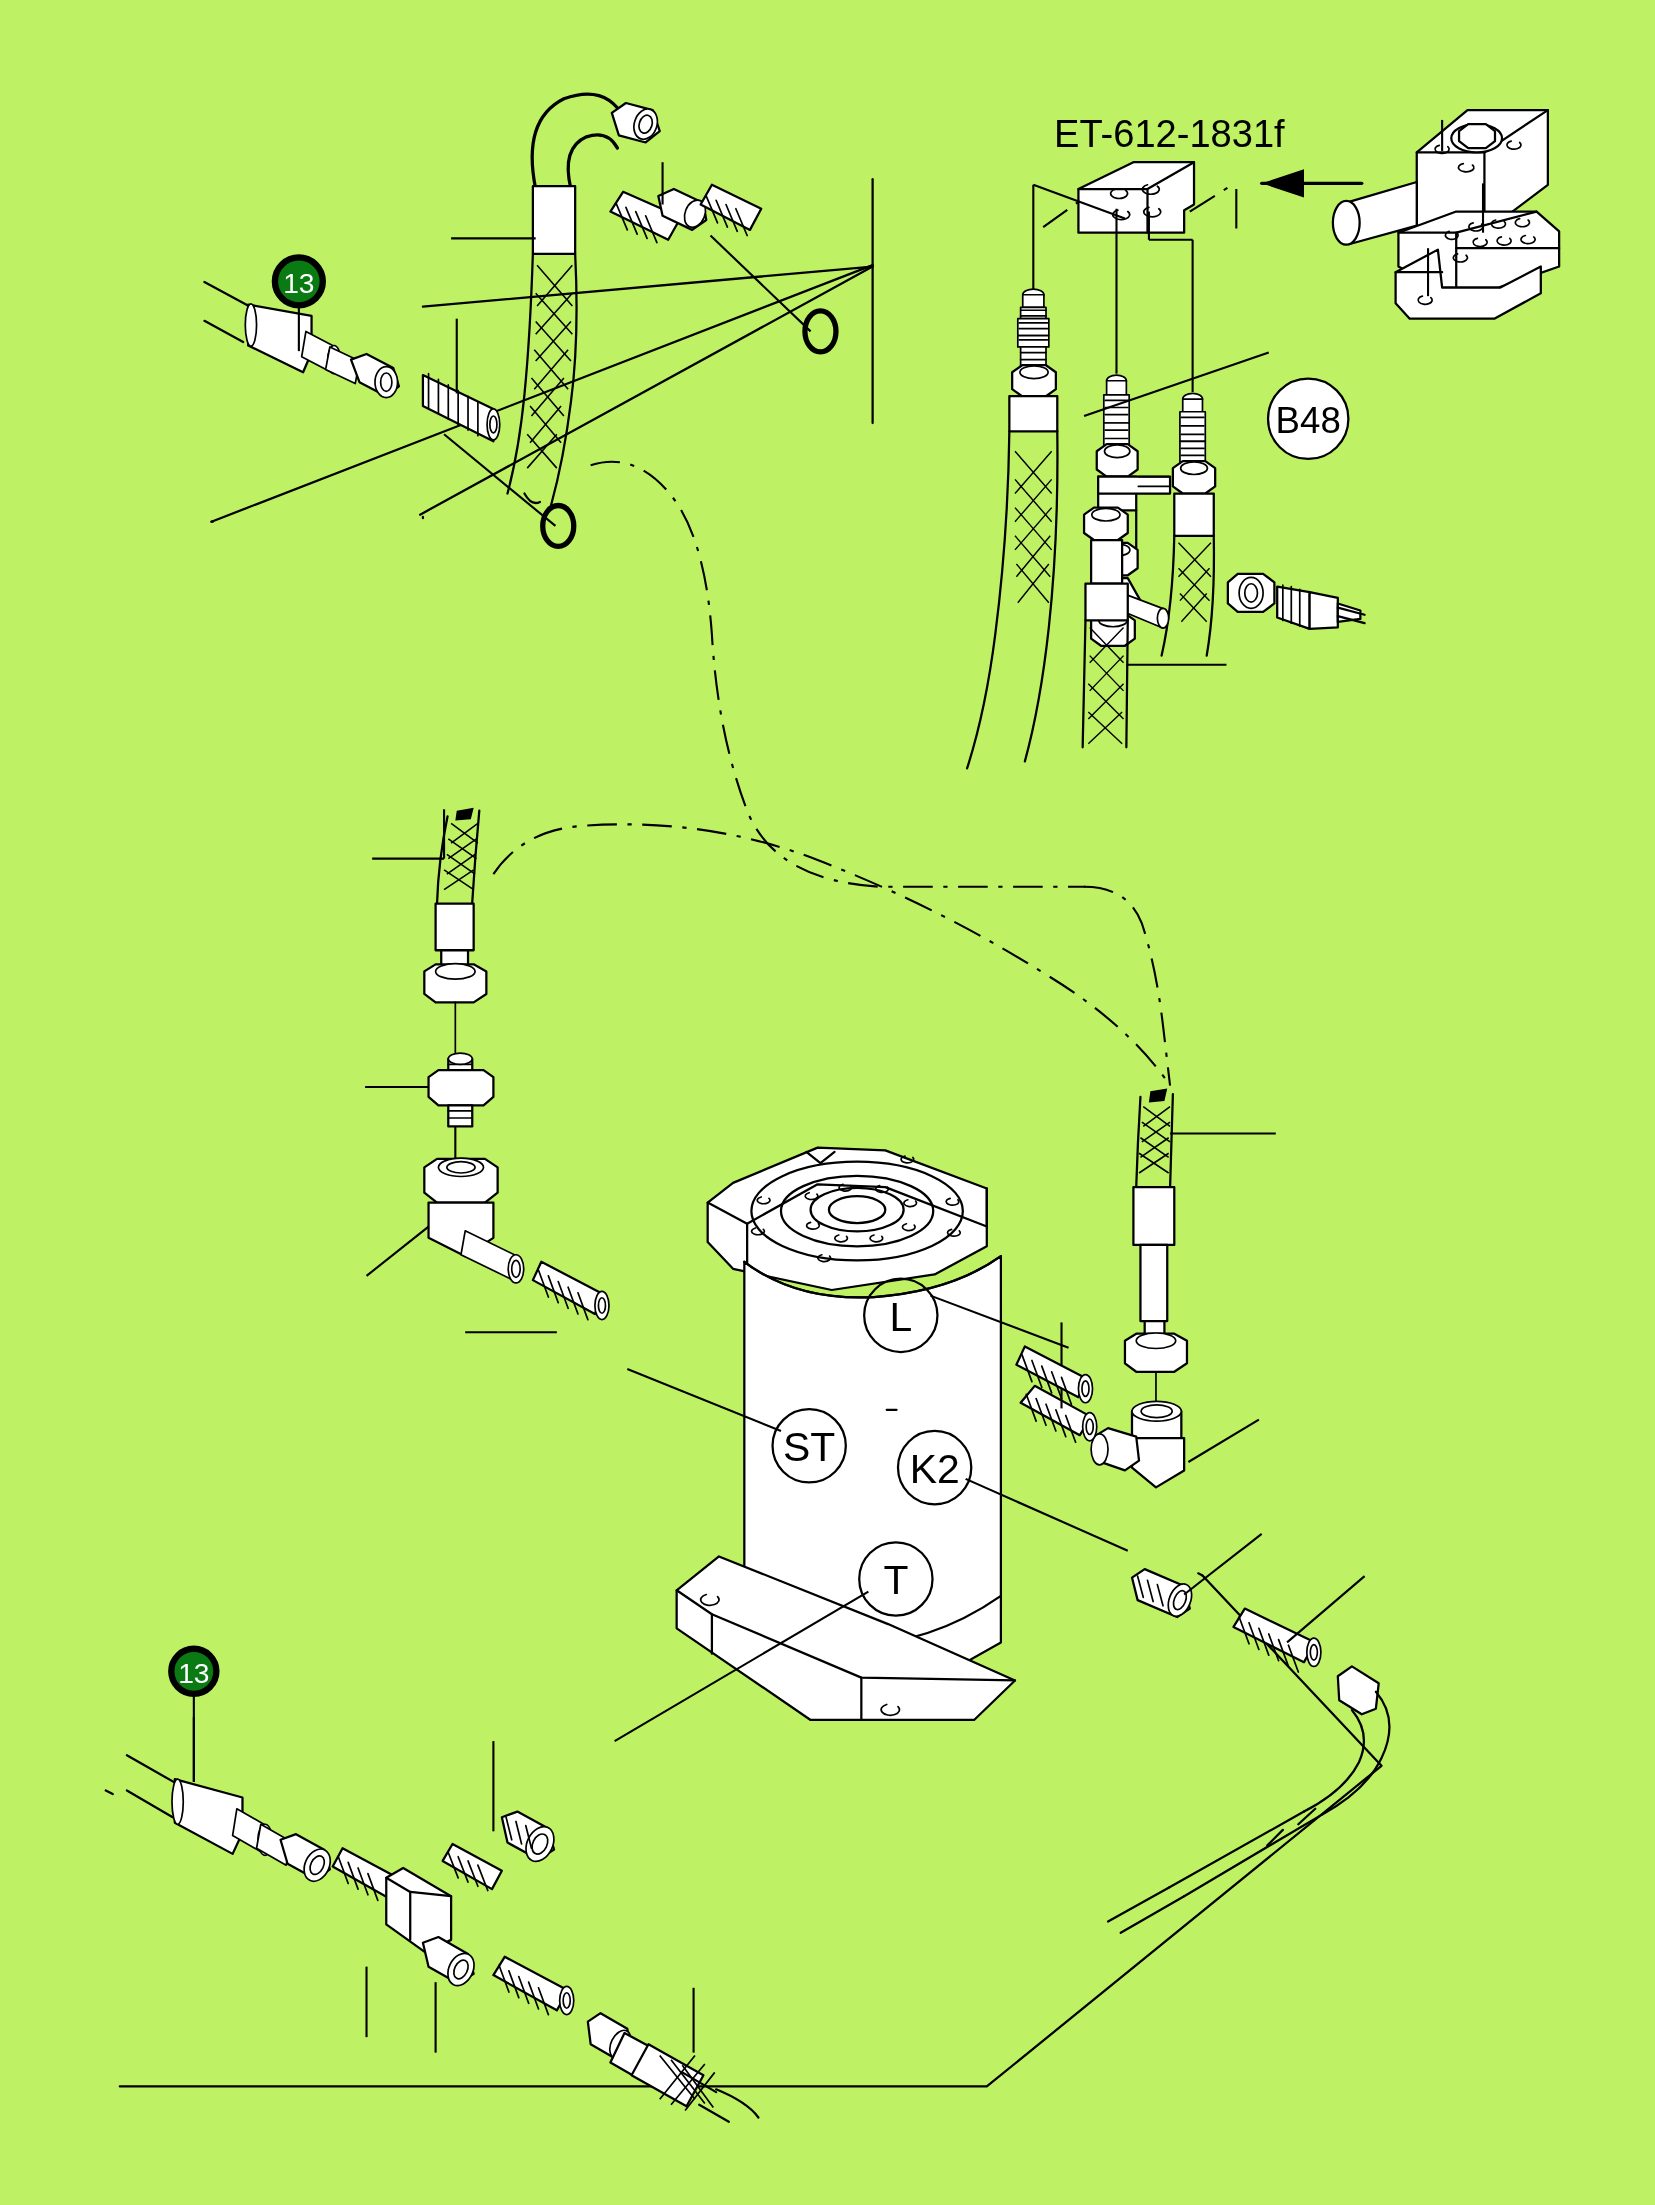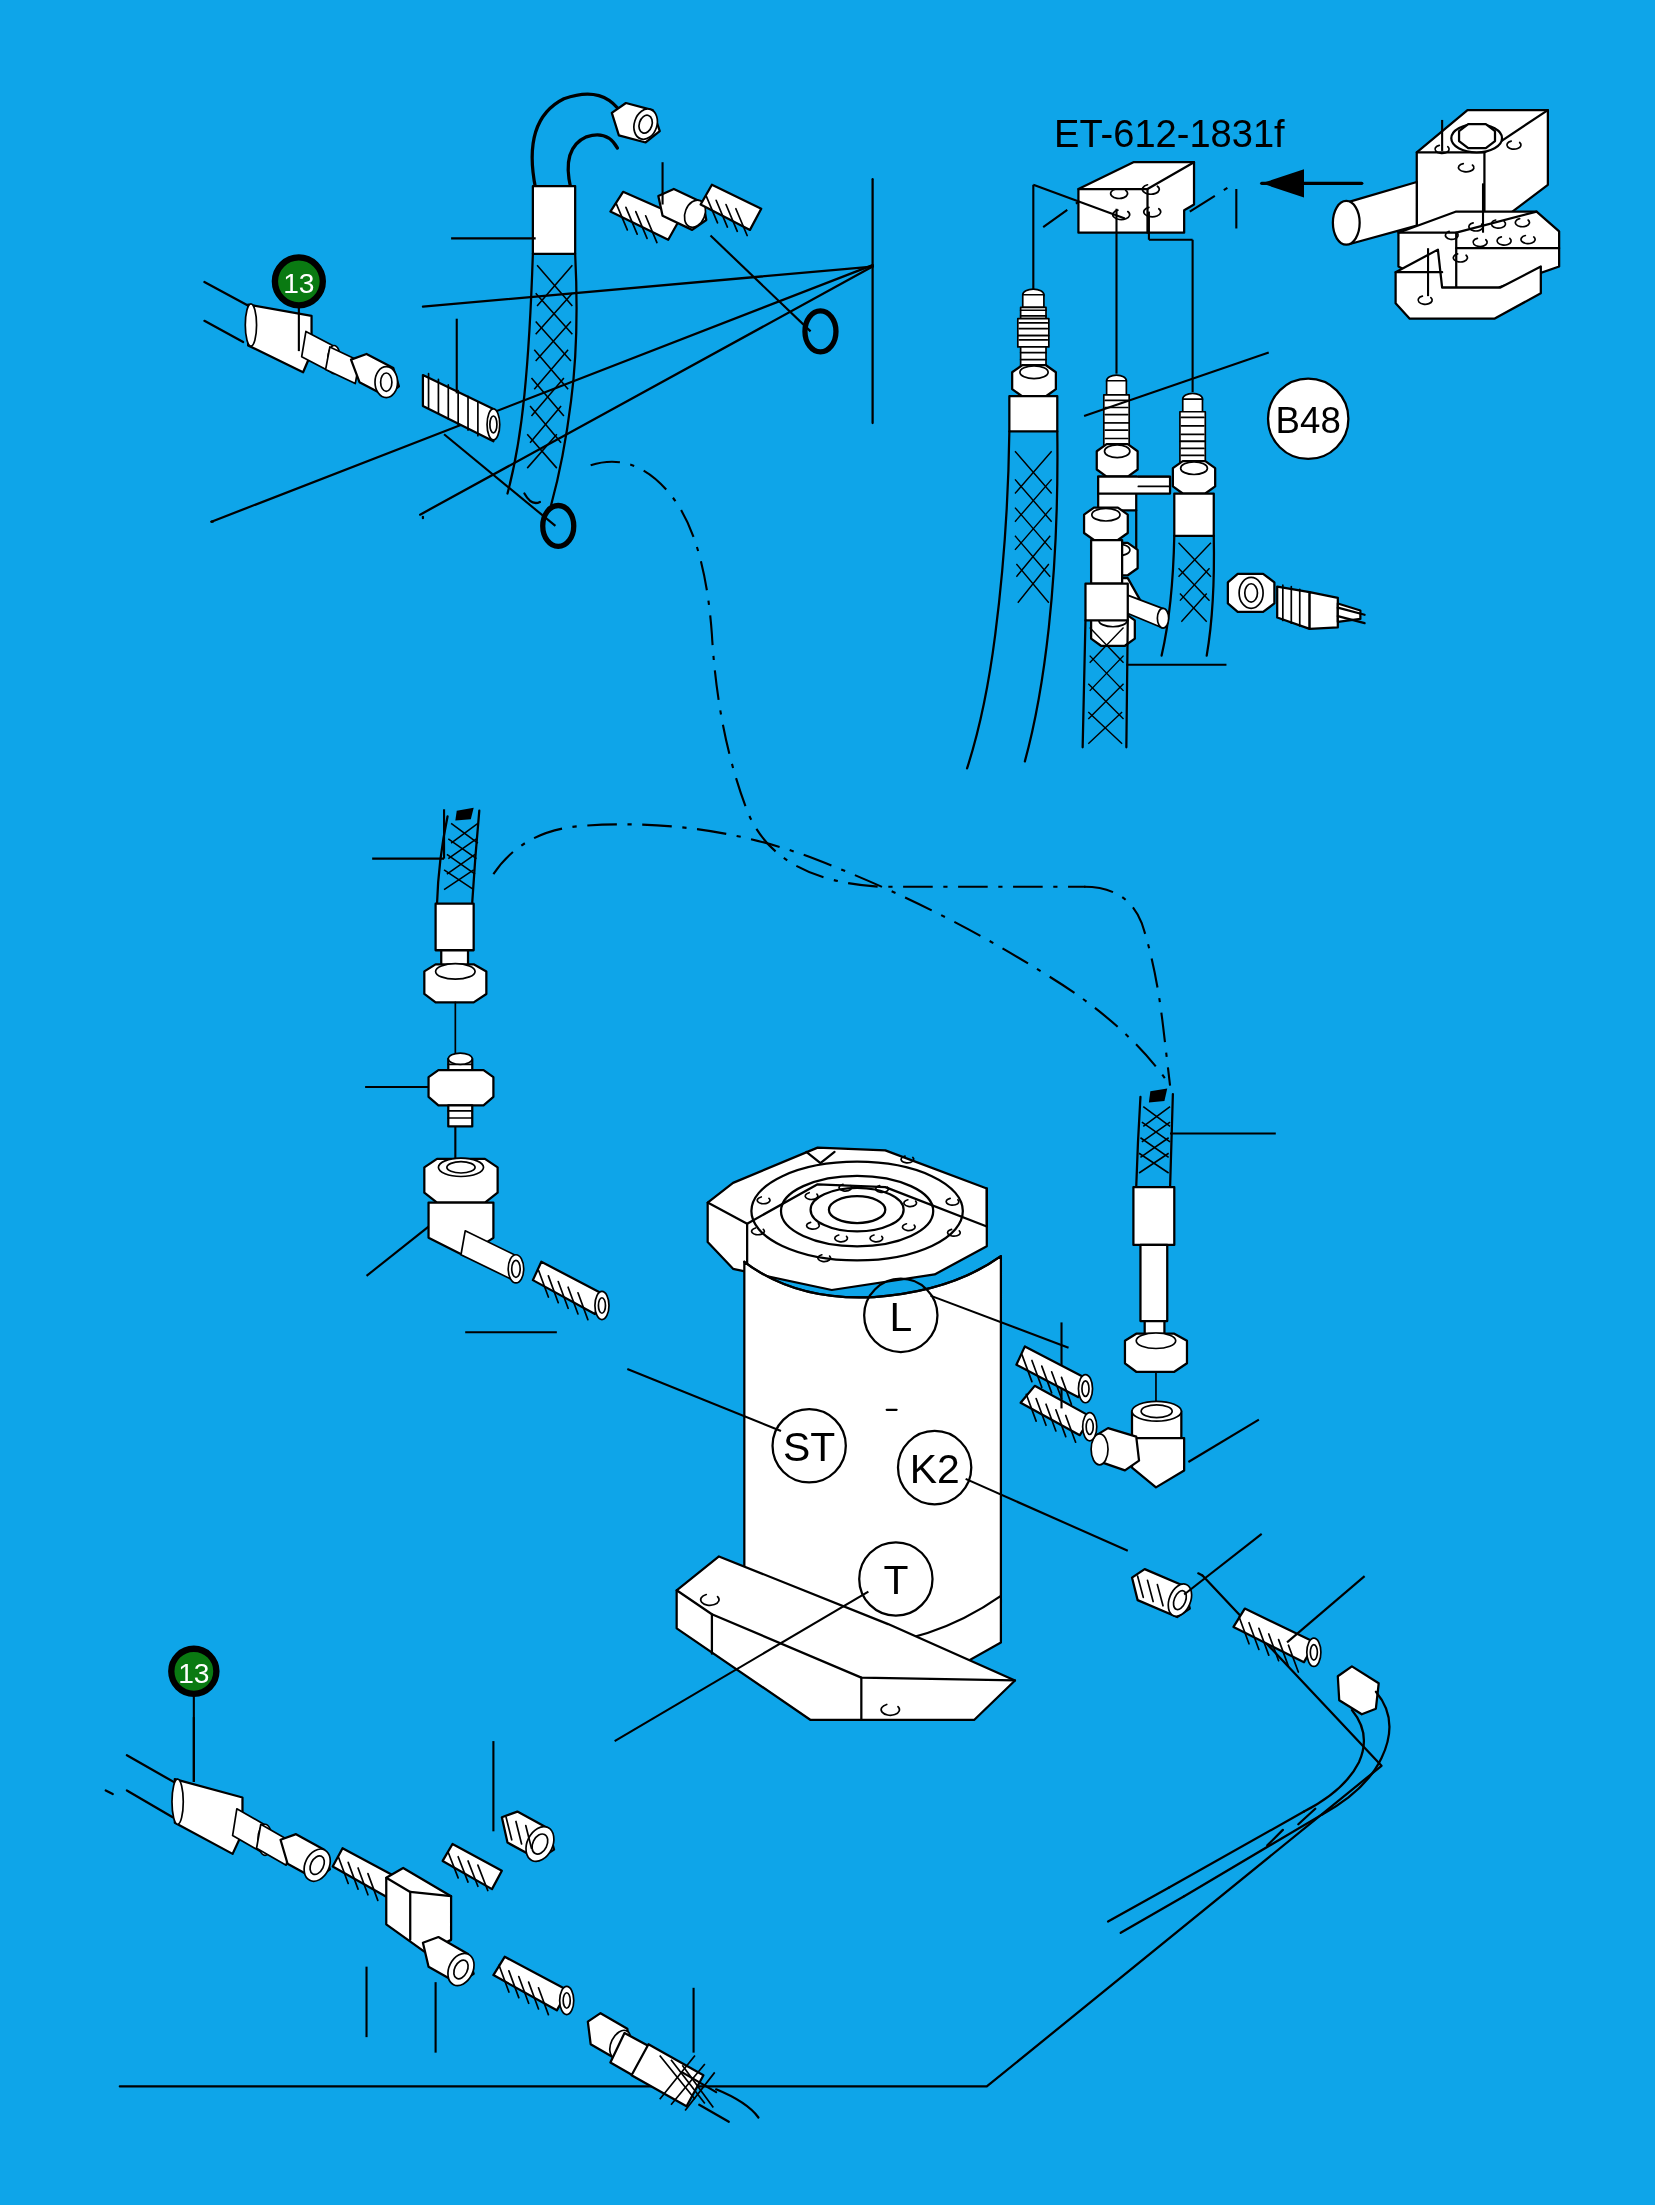--- a/index.html
+++ b/index.html
@@ -8,21 +8,21 @@
     padding: 0;
     background: #ffffff;
   }
   body {
     font-family: "Liberation Sans", sans-serif;
   }
   #sheet {
     position: relative;
     width: 1655px;
     height: 2205px;
-    background: #0ea5e9;
+    background: #bef264;
     overflow: hidden;
   }
   #sheet svg {
     position: absolute;
     top: 0;
     left: 0;
     width: 1655px;
     height: 2205px;
   }
   .ln    { fill: none; stroke: #000000; stroke-width: 3.2; stroke-linecap: round; stroke-linejoin: round; }

